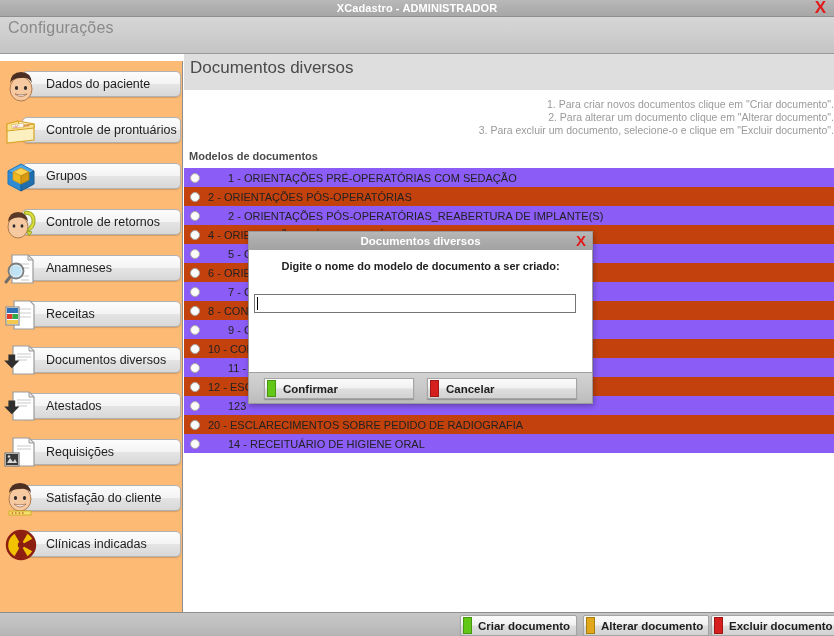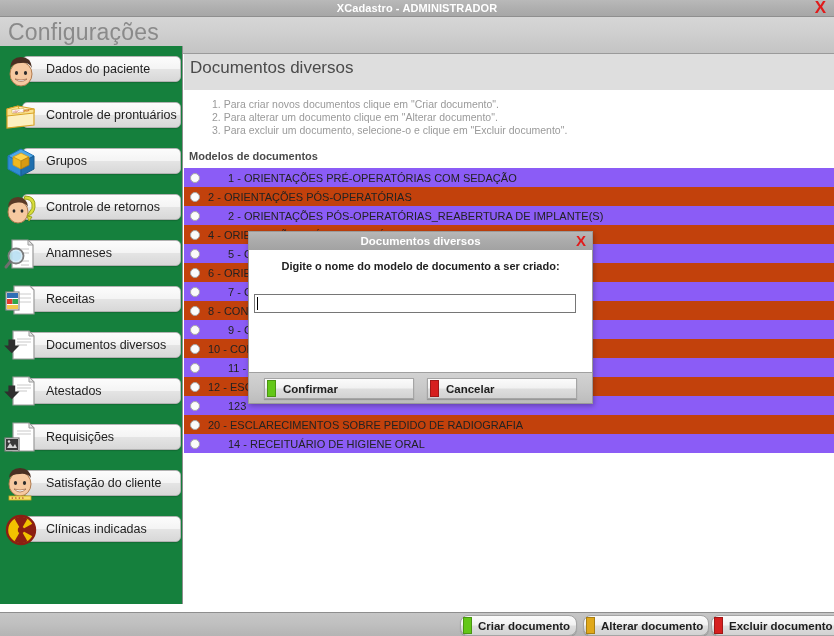--- a/index.html
+++ b/index.html
@@ -31,28 +31,28 @@
   }
 
   
   .appheader {
     position: absolute; left: 0; top: 17px; width: 834px; height: 37px;
     background: linear-gradient(to bottom, #d6d6d6 0%, #cfcfcf 45%, #c4c4c4 100%);
     border-bottom: 1px solid #9a9a9a;
   }
   .appheader-title {
     position: absolute; left: 8px; top: 2px;
-    font-size: 23px; color: #8a8a8a; font-weight: normal;
+    font-size: 16px; color: #8a8a8a; font-weight: normal;
     letter-spacing: 0.2px;
   }
 
   
   .sidebar {
-    position: absolute; left: 0; top: 46px; width: 183px; height: 558px;
-    background: #15803d; border-right: 1px solid #8e8e8e;
+    position: absolute; left: 0; top: 61px; width: 183px; height: 558px;
+    background: #fdba74; border-right: 1px solid #8e8e8e;
   }
   .side-item {
     position: absolute; left: 0; width: 183px; height: 46px;
     cursor: pointer;
   }
   .side-btn {
     position: absolute; left: 22px; top: 8px; width: 159px; height: 26px;
     background: linear-gradient(to bottom, #fcfcfc 0%, #f4f4f4 48%, #e4e4e4 52%, #d8d8d8 100%);
     border: 1px solid #b2b2b2; border-radius: 5px;
     box-shadow: 0 1px 1px rgba(0,0,0,0.16);
@@ -77,21 +77,21 @@
   }
   .content-title {
     position: absolute; left: 6px; top: 4px;
     font-size: 17px; color: #4b4b4b;
   }
   .instructions {
     position: absolute; left: 0; top: 44px; width: 650px;
   }
   .instr-line {
     font-size: 10.5px; color: #9a9a9a; line-height: 13px;
-    padding-left: 28px; white-space: nowrap;
+    padding-left: 28px; white-space: nowrap; text-align: right;
   }
   .models-label {
     position: absolute; left: 5px; top: 96px;
     font-size: 11px; font-weight: bold; color: #4b4b4b;
   }
 
   
   .doclist {
     position: absolute; left: 0; top: 114px; width: 650px; height: 350px;
   }
@@ -112,21 +112,21 @@
 
   
   .bottombar {
     position: absolute; left: 0; top: 612px; width: 834px; height: 24px;
     background: linear-gradient(to bottom, #c6c6c6 0%, #bfbfbf 50%, #b4b4b4 100%);
     border-top: 1px solid #8e8e8e;
   }
   .bbtn {
     position: absolute; top: 2px; height: 21px;
     background: linear-gradient(to bottom, #fbfbfb 0%, #f1f1f1 48%, #dedede 52%, #d2d2d2 100%);
-    border: 1px solid #a5a5a5; border-radius: 8px;
+    border: 1px solid #a5a5a5; border-radius: 2px;
     display: flex; align-items: center; cursor: pointer;
     box-shadow: 0 1px 1px rgba(0,0,0,0.2);
   }
   .bbtn-swatch {
     width: 9px; height: 17px; margin-left: 2px; border: 1px solid rgba(0,0,0,.25);
     flex: 0 0 auto;
   }
   .bbtn-label {
     font-size: 11.5px; font-weight: bold; color: #1e1e1e;
     margin: 0 7px 0 6px; white-space: nowrap;

